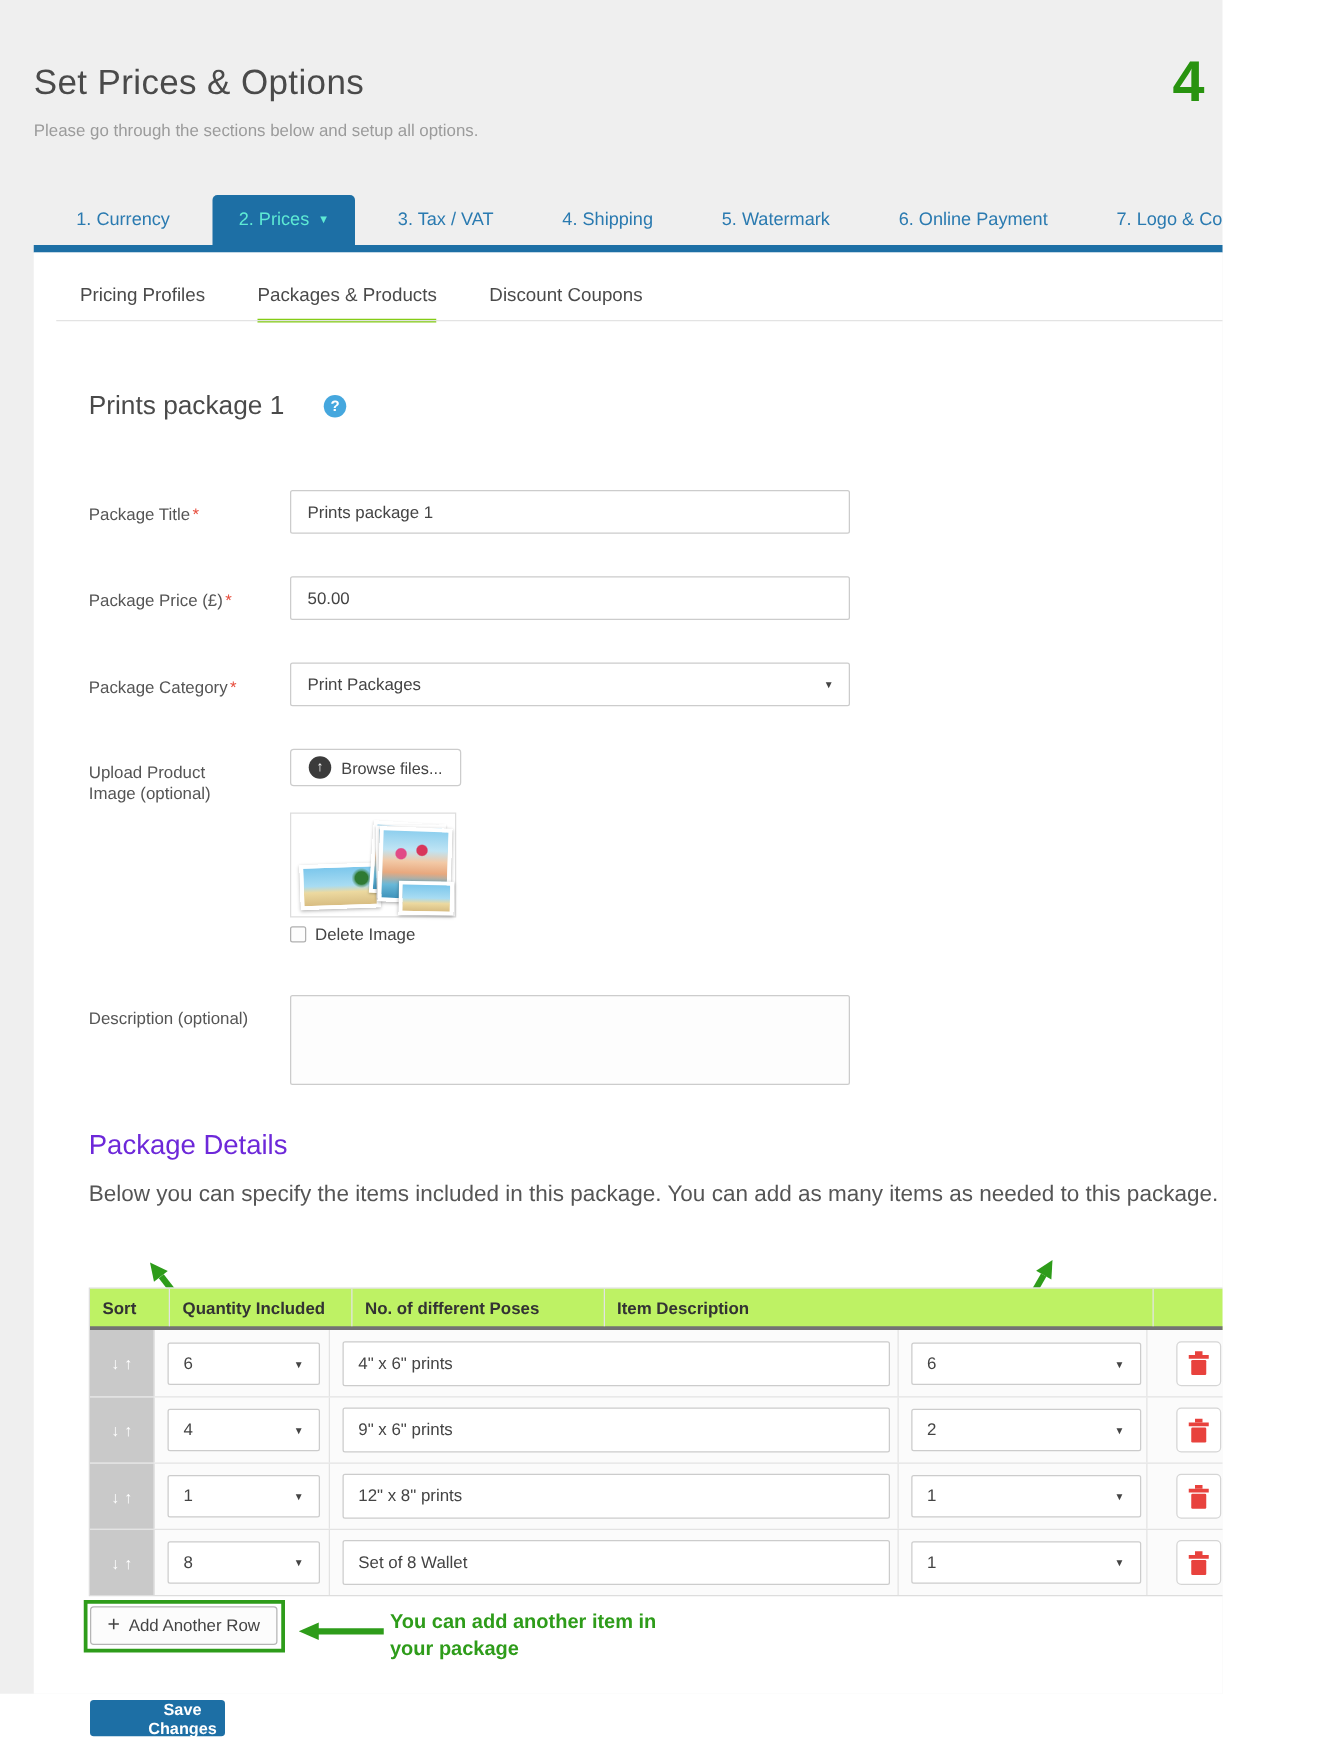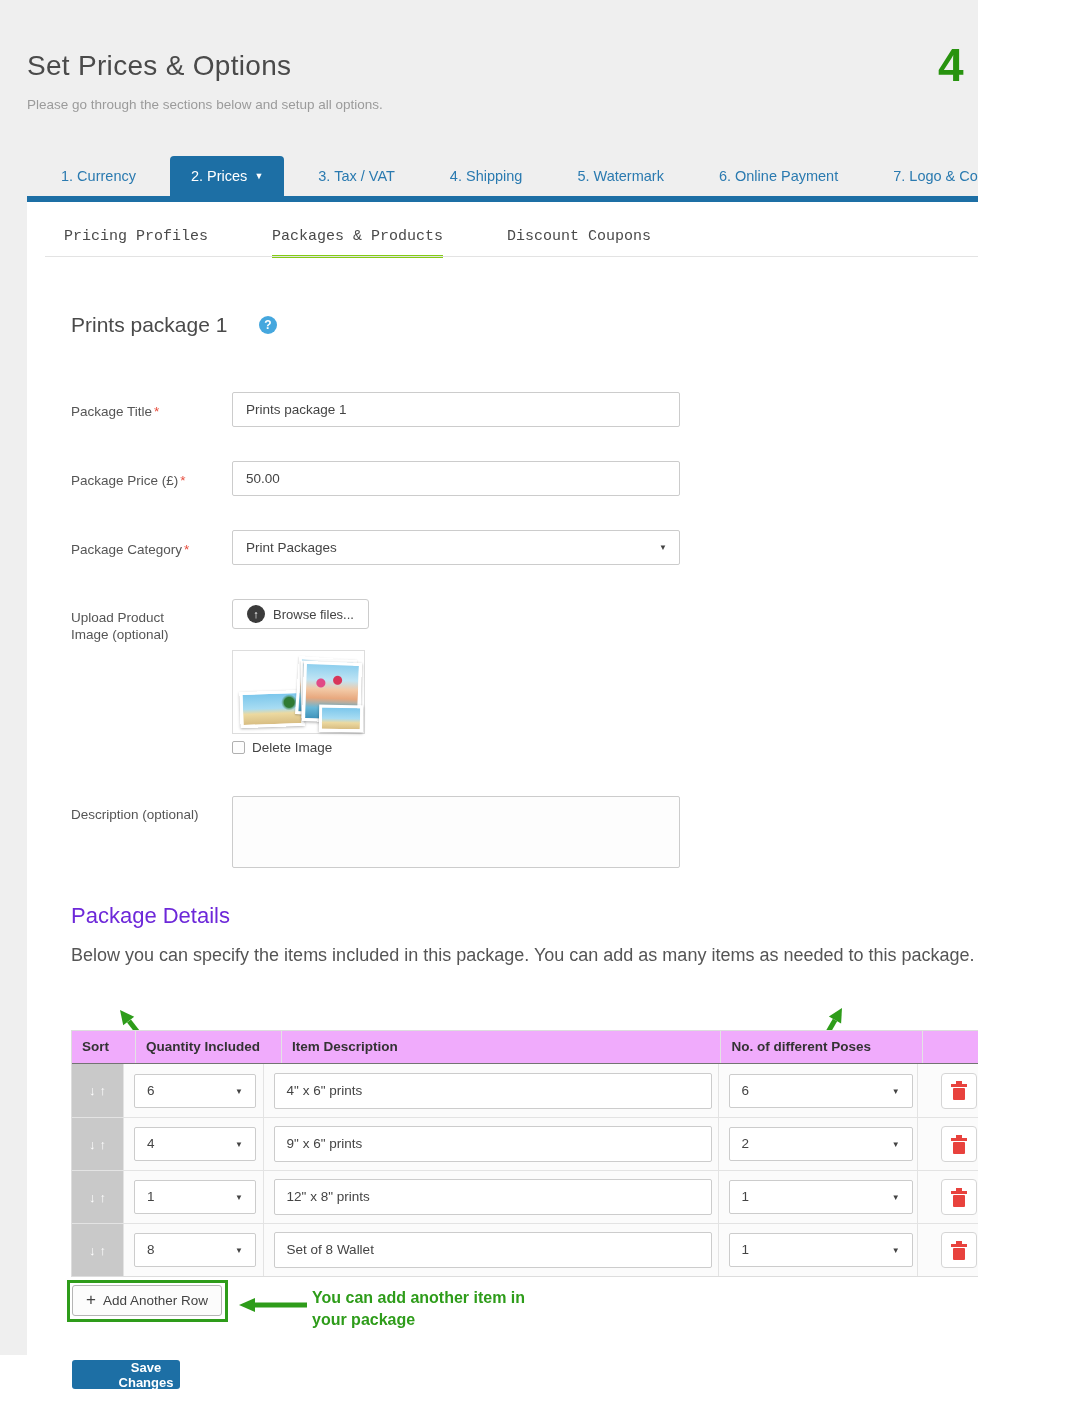--- a/index.html
+++ b/index.html
@@ -11,25 +11,25 @@
   
   .page-title { position: absolute; left: 27px; top: 50px; font-size: 28px; color: #4a4a4a; letter-spacing: .3px; }
   .page-subtitle { position: absolute; left: 27px; top: 97px; font-size: 13.5px; color: #9b9b9b; }
   .step-number { position: absolute; left: 938px; top: 38px; font-size: 46px; font-weight: bold; color: #28930f; }
 
   
   .tabs { position: absolute; left: 40px; top: 156px; height: 40px; display: flex; }
   .tab { height: 40px; line-height: 40px; padding: 0 21px; margin-right: 13px; font-size: 14.5px;
          color: #2a7ab0; white-space: nowrap; cursor: pointer; }
   .tab .caret { font-size: 9px; margin-left: 7px; position: relative; top: -2px; }
-  .tab.active { background: #1d6fa5; color: #ffffff; border-radius: 4px 4px 0 0; }
+  .tab.active { background: #1d6fa5; color: #5eead4; border-radius: 4px 4px 0 0; }
   .tab-underline { position: absolute; left: 27px; top: 196px; width: 1015px; height: 6px; background: #1d6fa5; }
 
   
-  .subtabs { position: absolute; left: 64px; top: 228px; display: flex; gap: 64px; font-family: Liberation Mono, monospace; }
+  .subtabs { position: absolute; left: 64px; top: 228px; display: flex; gap: 42px; }
   .subtab { font-size: 15px; color: #4a4a4a; cursor: pointer; padding-bottom: 10px; }
   .subtab.active { border-bottom: 3px solid #84cc16; }
   .subtab-divider { position: absolute; left: 45px; top: 256px; width: 980px; height: 1px; background: #e3e3e3; }
 
   
   .pkg-heading { position: absolute; left: 71px; top: 313px; font-size: 21px; color: #4a4a4a; }
   .help-icon { position: absolute; left: 259px; top: 316px; width: 18px; height: 18px; border-radius: 50%;
                background: #45a7de; color: #fff; font-size: 12px; font-weight: bold; text-align: center;
                line-height: 18px; cursor: pointer; }
 
@@ -83,21 +83,21 @@
 
   .note { position: absolute; font-size: 16px; font-weight: bold; color: #2e9c1a; line-height: 22px; }
   .note-qty { left: 64px; top: 970px; }
   .note-poses { left: 803px; top: 943px; }
   .note-addrow { left: 312px; top: 1287px; }
   .arrow-svg { position: absolute; }
 
   
   .pd-table { position: absolute; left: 71px; top: 1030px; width: 929px; border: 1px solid #ddd; background: #fbfbfb; }
   .t-row { display: flex; }
-  .t-head { height: 33px; background: #f0abfc; border-bottom: 1px solid #737373; gap: 15px; }
+  .t-head { height: 33px; background: #bef264; border-bottom: 3px solid #737373; gap: 15px; }
   .t-head .t-cell { font-size: 13.5px; font-weight: bold; color: #333; line-height: 32px; }
   .t-body { height: 53px; }
   .t-body + .t-body { border-top: 1px solid #e3e3e3; }
   .t-cell { padding-left: 10px; }
   .t-cell + .t-cell { border-left: 1px solid #e3e3e3; }
   .c-sort { width: 51px; }
   .c-qty  { width: 140px; }
   .c-desc { width: 456px; }
   .c-pose { width: 200px; }
   .c-act  { width: 82px; }
@@ -213,22 +213,22 @@
 
   <svg class="arrow-svg" style="left:808px;top:1000px" width="48" height="52">
     <line x1="12" y1="46" x2="27" y2="20" stroke="#2e9c1a" stroke-width="5"></line>
     <polygon points="34,8 33.1,23.6 20.9,16.6" fill="#2e9c1a"></polygon>
   </svg>
 
   <div class="pd-table">
     <div class="t-row t-head">
       <div class="t-cell c-sort">Sort</div>
       <div class="t-cell c-qty">Quantity Included</div>
+      <div class="t-cell c-pose">No. of different Poses</div>
       <div class="t-cell c-desc">Item Description</div>
-      <div class="t-cell c-pose">No. of different Poses</div>
       <div class="t-cell c-act"></div>
     </div>
 
     <div class="t-row t-body">
       <div class="t-cell c-sort">
           <span>↓</span>
           <span>↑</span>
         </div>
       <div class="t-cell c-qty">
           <div class="mini-field qty-select"><span>6</span><span class="select-caret">▼</span></div>

